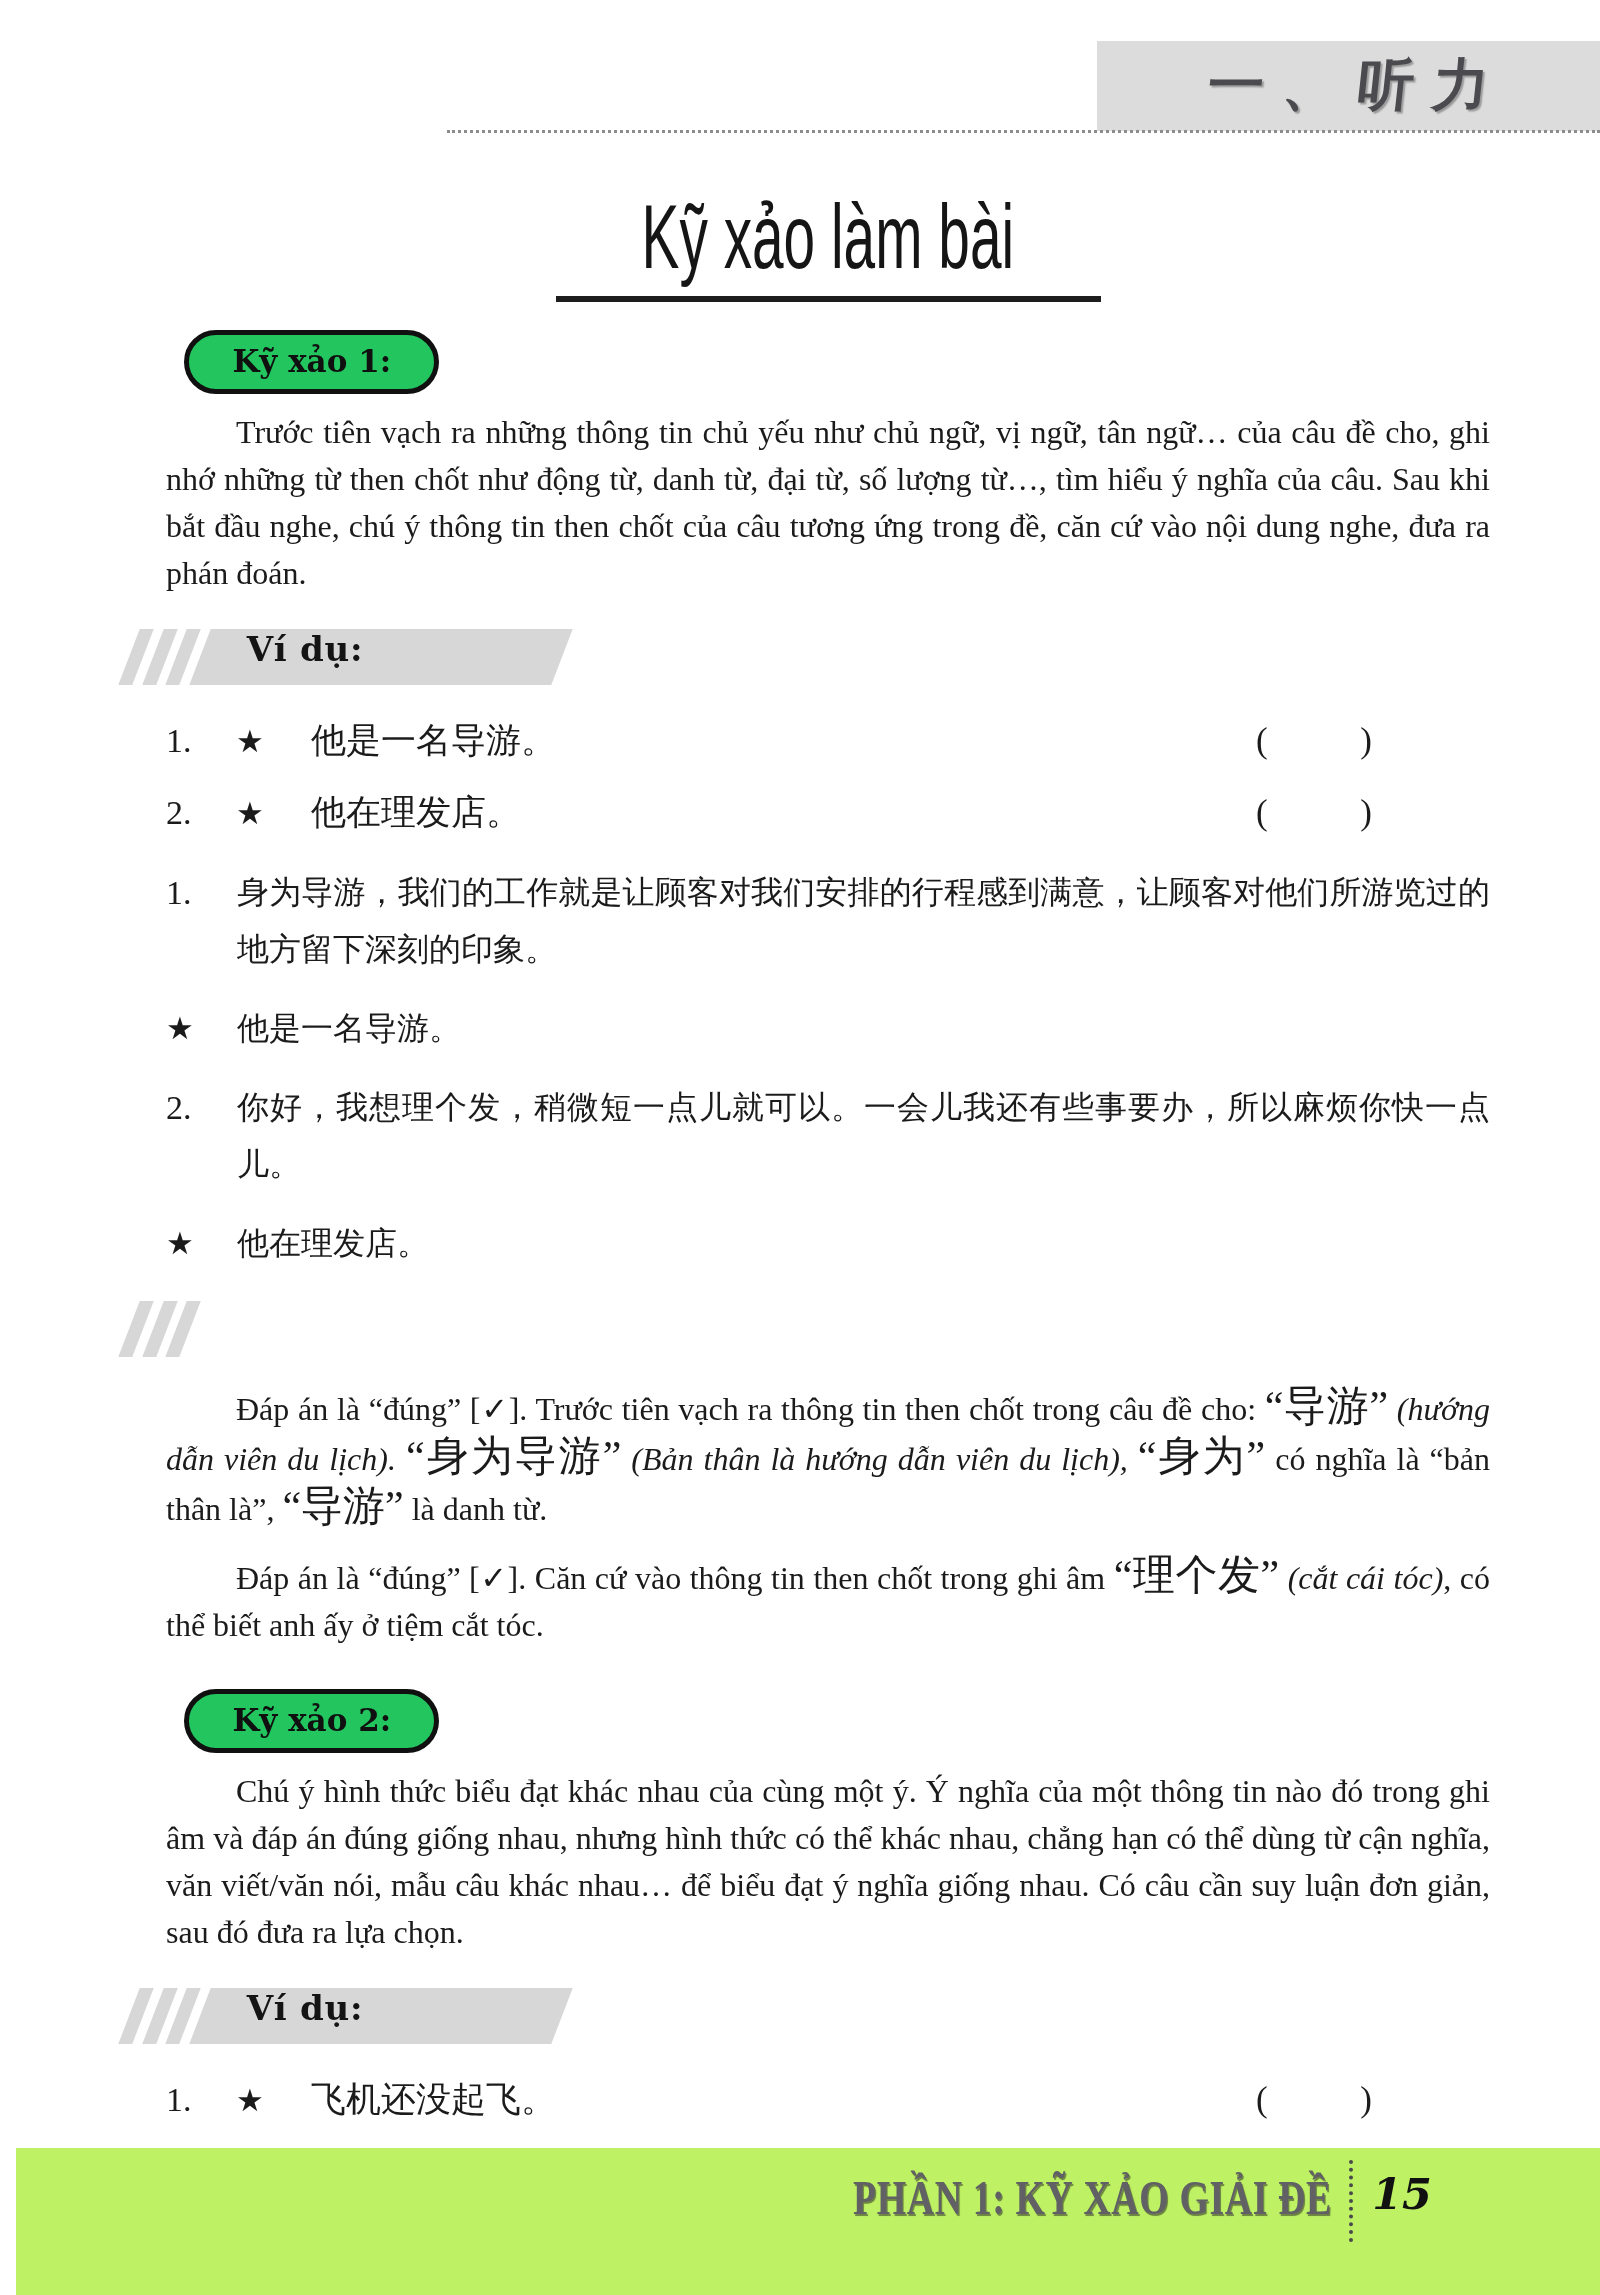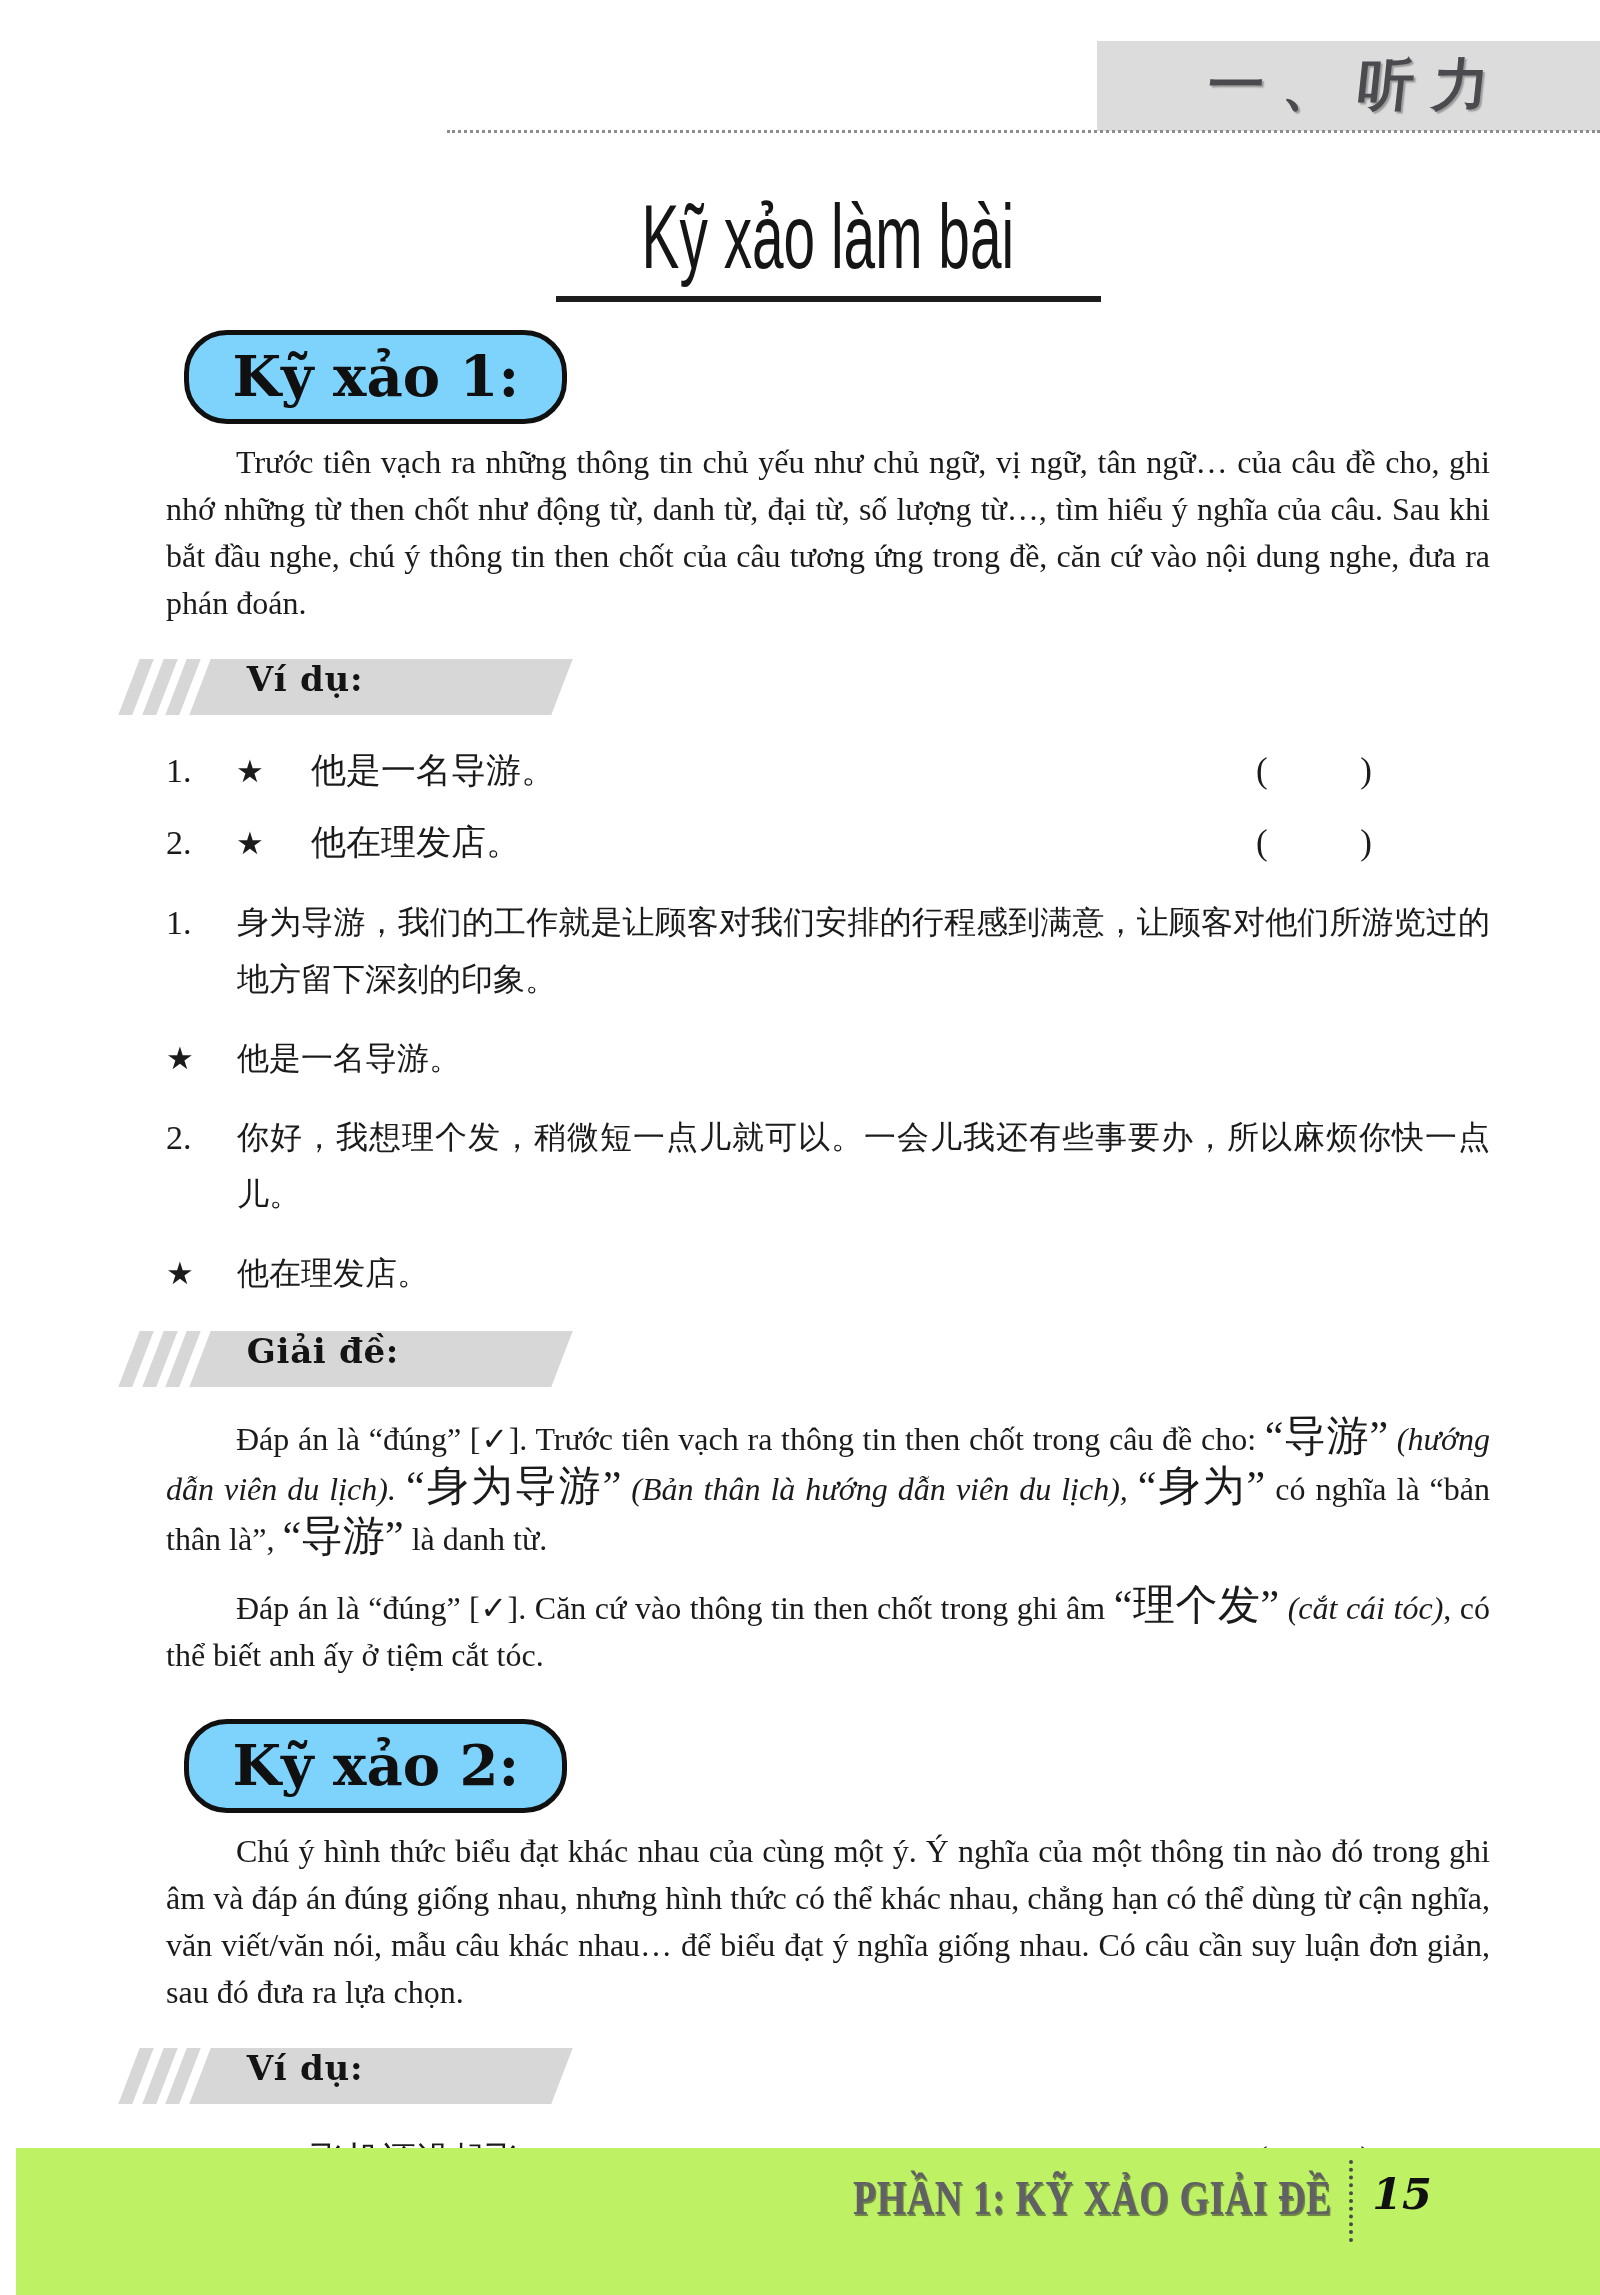--- a/index.html
+++ b/index.html
@@ -42,22 +42,22 @@
     font-size:71px; font-weight:500; line-height:1.05; color:#151515;
     transform:scale(0.80,1.28); transform-origin:center bottom;
   }
   .title-rule { width:545px; height:6.6px; background:#1d1d1d; margin:10.3px auto 0; }
 
   
   .skill-box {
     display:inline-block; margin-left:18.4px;
     border:5.2px solid #101010; border-radius:43px;
     padding:7.4px 43px 10.3px;
-    font-family:"DejaVu Serif", serif; font-weight:bold; font-size:56px;
-    color:#101010; background:#7dd3fc;
+    font-family:"DejaVu Serif", serif; font-weight:bold; font-size:31px;
+    color:#101010; background:#22c55e;
   }
   .skill-box-row { margin-top:28px; }
 
   
   .para {
     font-size:32px; line-height:47px; text-align:justify;
     text-indent:70px; margin:14.7px 0 0;
   }
   .run-normal { }
   .run-cjk { font-size:42px; }
@@ -186,23 +186,20 @@
     </div>
     <div class="transcript-row">
       <span class="t-label star">★</span>
       <span class="t-text">他在理发店。</span>
     </div>
 
     <div class="banner-row" style="margin-top:29px;">
       <div class="banner-stripe"></div>
       <div class="banner-stripe"></div>
       <div class="banner-stripe"></div>
-      <div class="banner-main">
-        <span class="banner-label">Giải đề:</span>
-      </div>
     </div>
 
     <p class="para" style="margin-top:26.5px;"><span class="run-normal">Đáp án là “đúng” [✓]. Trước tiên vạch ra thông tin then chốt trong câu đề cho: </span><span class="run-cjk">“导游”</span><span class="run-italic"> (hướng dẫn viên du lịch). </span><span class="run-cjk">“身为导游”</span><span class="run-italic"> (Bản thân là hướng dẫn viên du lịch), </span><span class="run-cjk">“身为”</span><span class="run-normal"> có nghĩa là “bản thân là”, </span><span class="run-cjk">“导游”</span><span class="run-normal"> là danh từ.</span></p>
     <p class="para" style="margin-top:19px;"><span class="run-normal">Đáp án là “đúng” [✓]. Căn cứ vào thông tin then chốt trong ghi âm </span><span class="run-cjk">“理个发”</span><span class="run-italic"> (cắt cái tóc)</span><span class="run-normal">, có thể biết anh ấy ở tiệm cắt tóc.</span></p>
 
     <div class="skill-box-row" style="margin-top:40px;">
       <span class="skill-box">Kỹ xảo 2:</span>
     </div>
 
     <p class="para">Chú ý hình thức biểu đạt khác nhau của cùng một ý. Ý nghĩa của một thông tin nào đó trong ghi âm và đáp án đúng giống nhau, nhưng hình thức có thể khác nhau, chẳng hạn có thể dùng từ cận nghĩa, văn viết/văn nói, mẫu câu khác nhau… để biểu đạt ý nghĩa giống nhau. Có câu cần suy luận đơn giản, sau đó đưa ra lựa chọn.</p>

